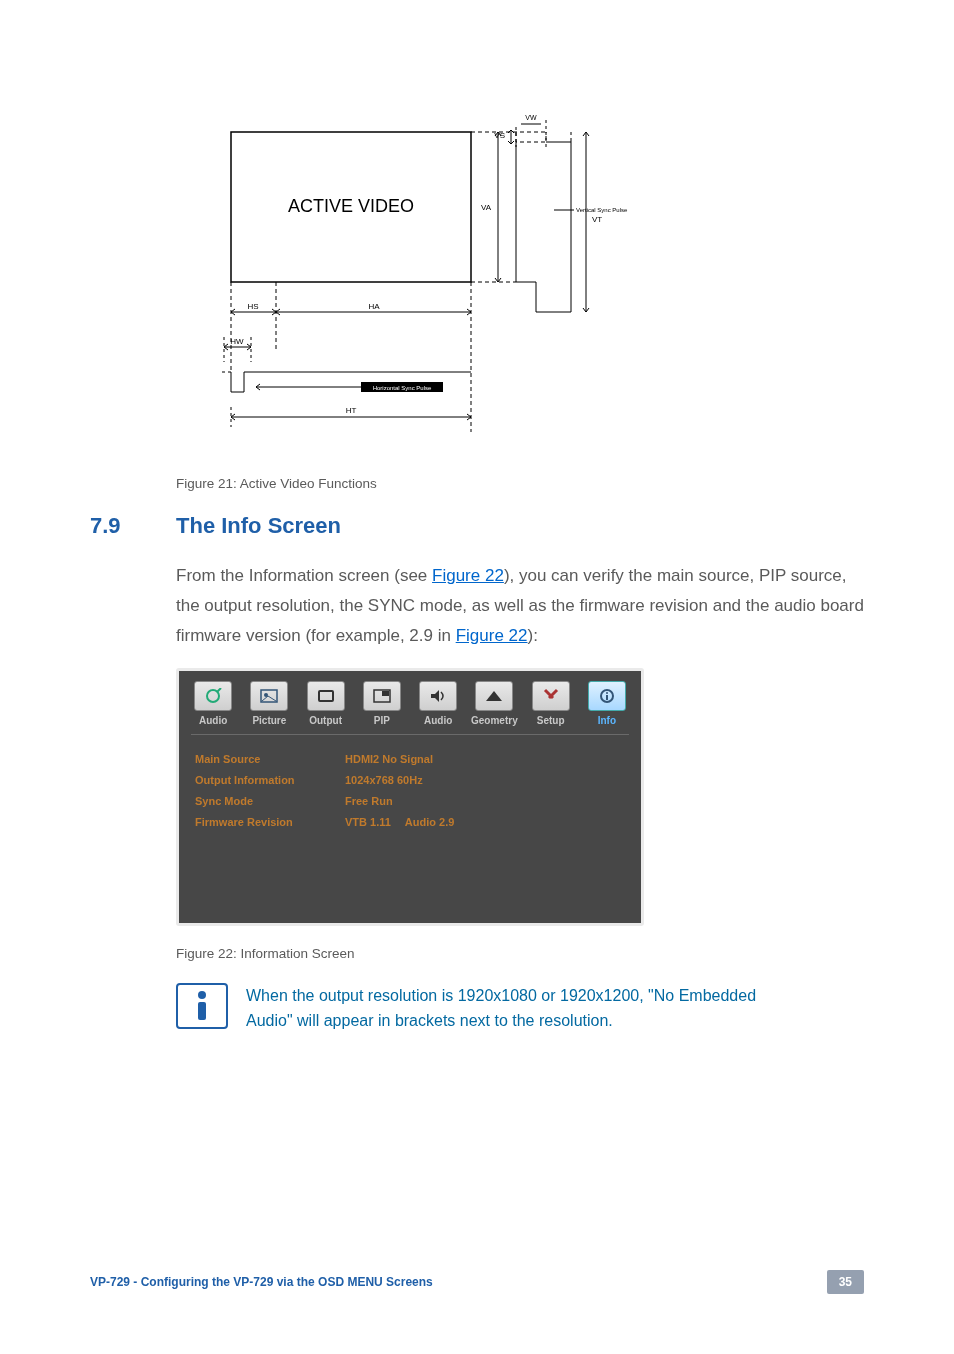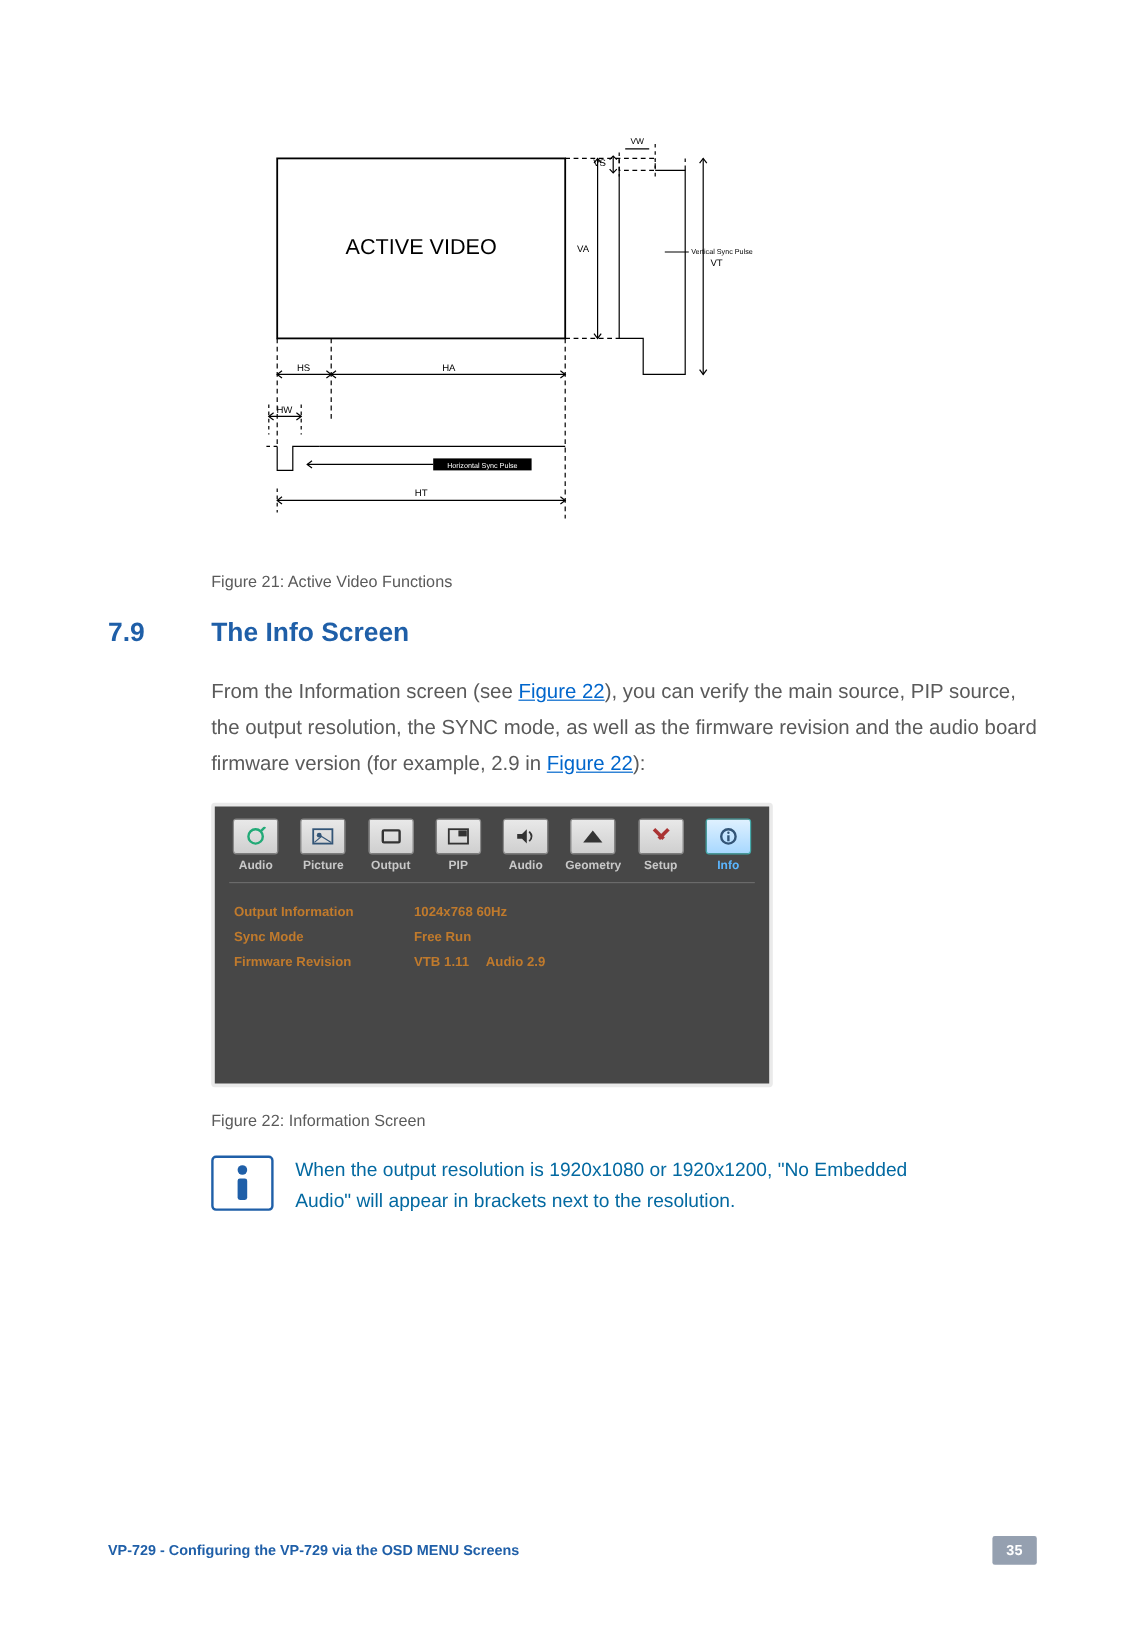--- a/index.html
+++ b/index.html
@@ -28,21 +28,21 @@
   .osd-row { display: flex; font-size: 11px; font-weight: bold; line-height: 1.9; }
   .osd-label { width: 150px; color: #c07a2c; }
   .osd-val { color: #c07a2c; }
   .osd-val.hl { color: #ff2e2e; }
   .osd-val2 { color: #c07a2c; margin-left: 14px; }
   
   .note-row { display: flex; align-items: flex-start; gap: 18px; margin-top: 22px; margin-left: 86px; }
   .note-icon { width: 52px; height: 46px; border: 2px solid #1f5fa8; border-radius: 4px; display: flex; align-items: center; justify-content: center; flex: 0 0 auto; }
   .note-text { font-size: 16px; line-height: 1.6; color: #0369a1; max-width: 560px; }
   
-  .footer { position: absolute; bottom: 50px; left: 90px; right: 90px; display: flex; justify-content: space-between; align-items: center; }
+  .footer { position: absolute; bottom: 60px; left: 90px; right: 90px; display: flex; justify-content: space-between; align-items: center; }
   .footer-left { font-size: 12px; font-weight: bold; color: #1f5fa8; }
   .footer-page { background: #95a0b0; color: #fff; font-size: 12px; font-weight: bold; padding: 5px 12px; border-radius: 2px; }
 </style>
 </head>
 <body>
 
 <div class="page">
 
 
   <div class="diagram-wrap">
@@ -202,20 +202,24 @@
                 <circle cx="10" cy="8" r="6" fill="none" stroke="#357" stroke-width="2"></circle>
                 <circle cx="10" cy="5" r="1" fill="#357"></circle>
                 <line x1="10" y1="7" x2="10" y2="12" stroke="#357" stroke-width="2"></line>
               </svg>
             </div>
           <div class="tlabel">Info</div>
         </div>
       </div>
       <div class="osd-divider"></div>
       <div class="osd-body">
+        <div class="osd-row">
+          <div class="osd-label">Main Source</div>
+          <div class="osd-val">HDMI2 No Signal</div>
+        </div>
         <div class="osd-row">
           <div class="osd-label">Output Information</div>
           <div class="osd-val">1024x768 60Hz</div>
         </div>
         <div class="osd-row">
           <div class="osd-label">Sync Mode</div>
           <div class="osd-val">Free Run</div>
         </div>
         <div class="osd-row">
           <div class="osd-label">Firmware Revision</div>

